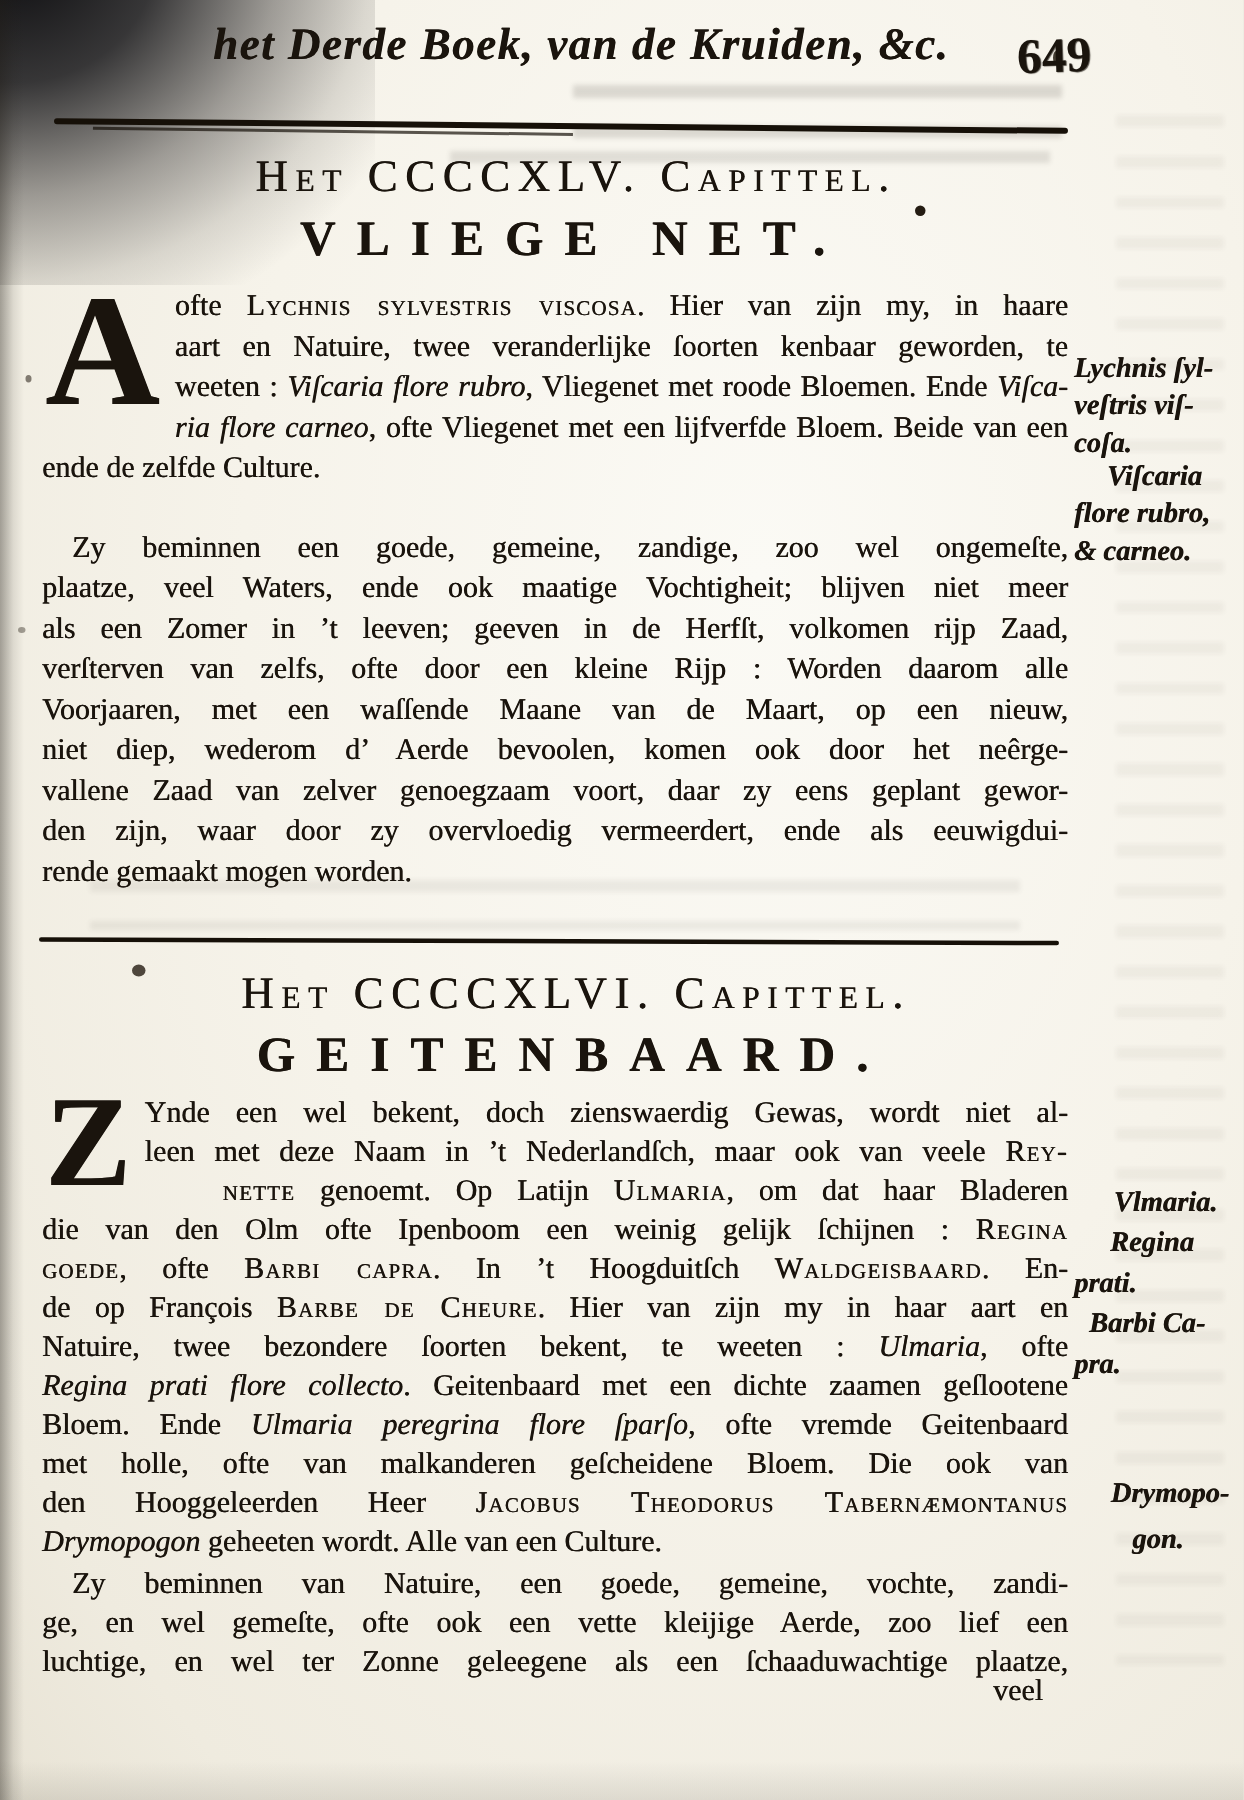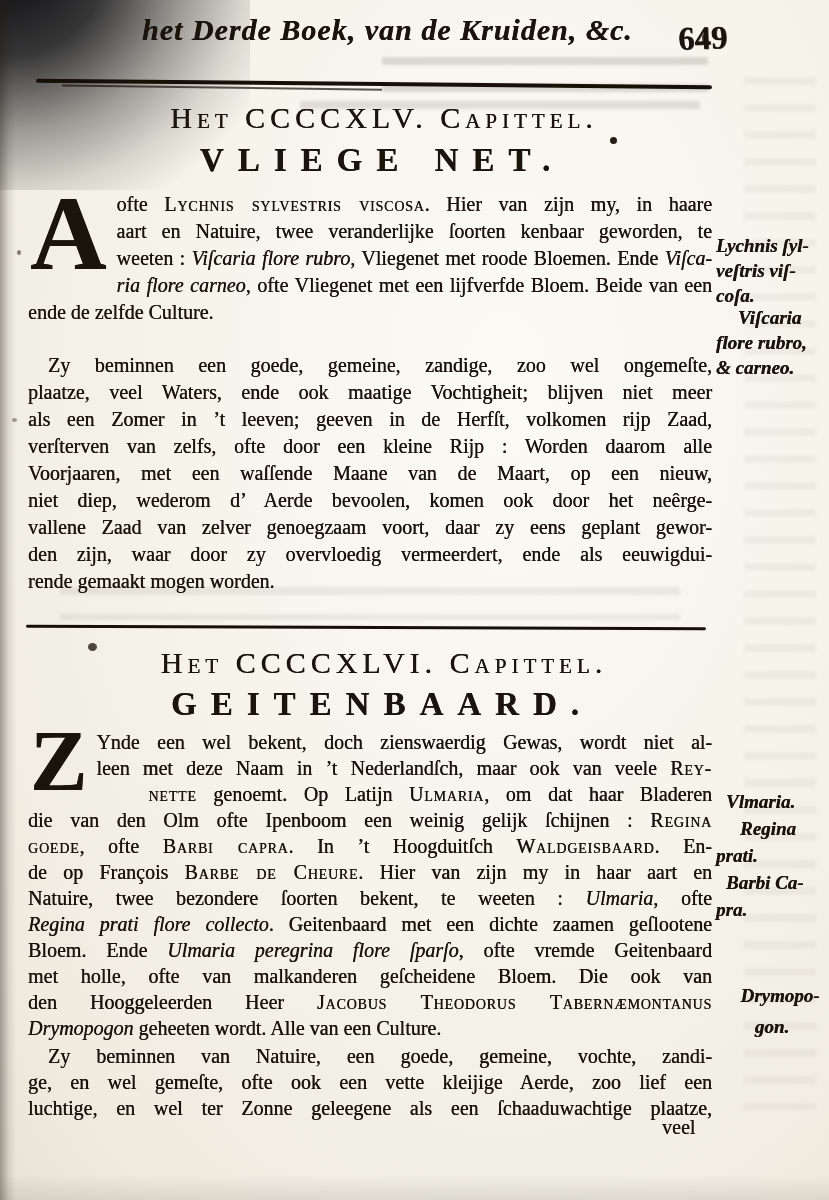--- a/index.html
+++ b/index.html
@@ -66,21 +66,21 @@
   .dropcap-a{font-size:106px;line-height:80px;height:79px;margin:3px 10px 0 2px;}
   .dropcap-z{font-size:86px;line-height:58px;height:50px;margin:3px 9px 0 2px;}
   
   .margin-note{position:absolute;left:716px;width:112px;font-style:italic;font-weight:bold;font-size:19px;}
   .margin-note .line{line-height:25px;}
   .note1{top:233px;}
   .note2{top:305px;}
   .note2 .line:first-child{text-indent:22px;}
   .note3{top:788px;}
   .note3 .line{line-height:27px;}
-  .note3 .line:nth-child(1){text-indent:10px;}
+  .note3 .line:nth-child(1){text-indent:10px;text-align:center;}
   .note3 .line:nth-child(2){text-indent:24px;}
   .note3 .line:nth-child(4){text-indent:10px;}
   .note4{top:980px;text-align:center;}
   .note4 .line{line-height:31px;}
   .note4 .line:first-child{text-indent:16px;}
   
   .catchword{position:absolute;left:662px;top:1116px;font-size:20px;}
 </style>
 </head>
 <body>

